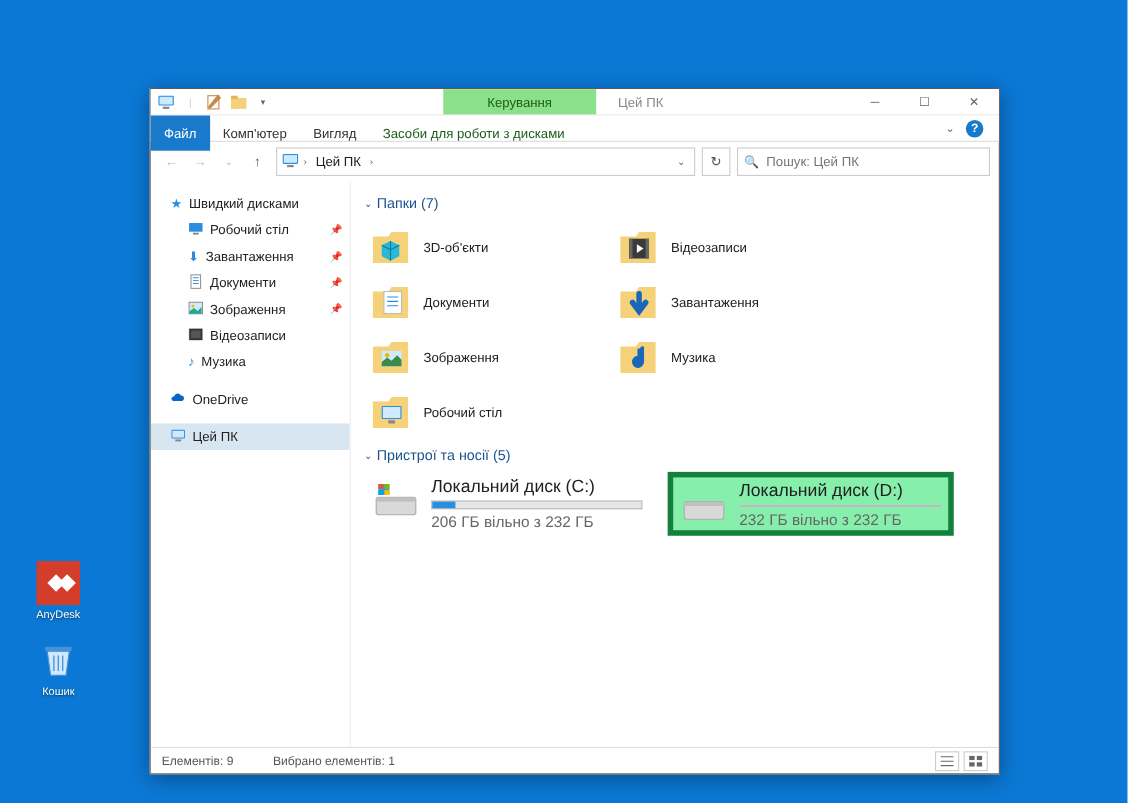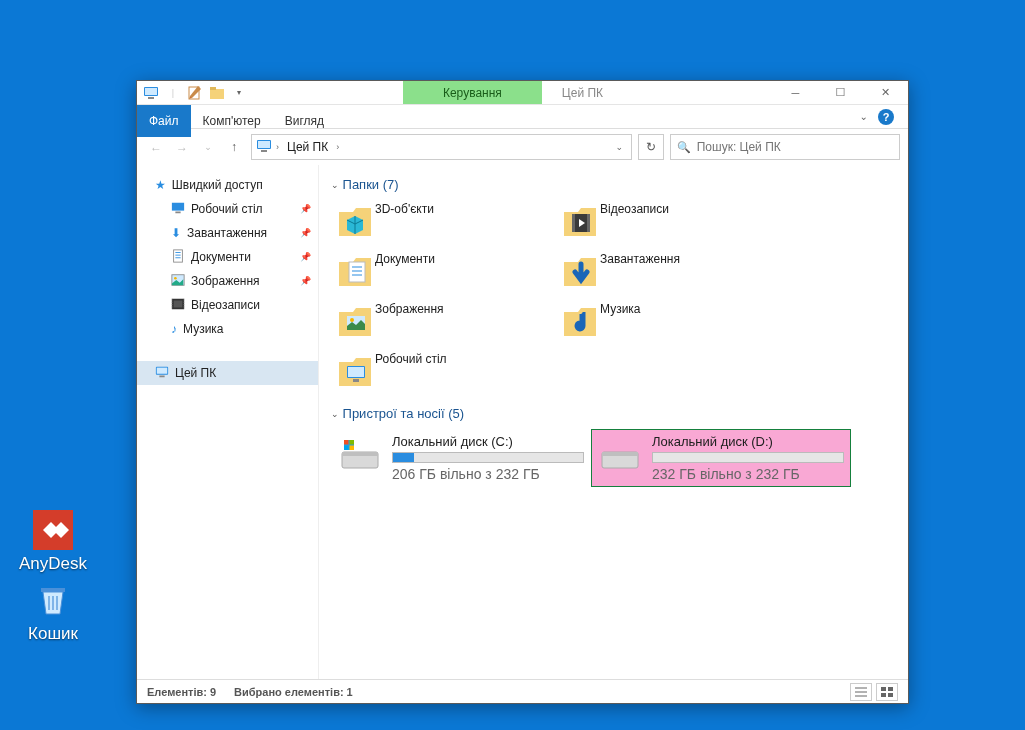--- a/index.html
+++ b/index.html
@@ -1,17 +1,17 @@
 <!DOCTYPE html>
 <html><head>
 <meta charset="utf-8">
 <style>
 * { box-sizing: border-box; margin: 0; padding: 0; font-family: "Segoe UI", Tahoma, sans-serif; }
 body { width: 1025px; height: 730px; background: #0b78d5; overflow: hidden; position: relative; font-size: 12px; color: #202020; }
-.desktop-icon { position: absolute; width: 70px; text-align: center; color: #fff; font-size: 17px; text-shadow: 0 1px 2px rgba(0,0,0,.6); cursor: pointer; }
+.desktop-icon { position: absolute; width: 70px; text-align: center; color: #fff; font-size: 10px; text-shadow: 0 1px 2px rgba(0,0,0,.6); cursor: pointer; }
 .desktop-icon .ic { width: 40px; height: 40px; margin: 0 auto 4px; }
 .window { position: absolute; left: 136px; top: 80px; width: 773px; height: 624px; background: #fff; border: 1px solid #5a5a5a; display: flex; flex-direction: column; box-shadow: 0 4px 18px rgba(0,0,0,.35); }
 .titlebar { height: 24px; background: #fff; display: flex; align-items: stretch; border-bottom: 1px solid #e5e5e5; }
 .qat { display: flex; align-items: center; padding: 0 6px; gap: 6px; }
 .qat .q { width: 16px; height: 16px; display:flex; align-items:center; justify-content:center; }
 .title-tab { margin-left: auto; padding: 0 40px; background: #8be08b; color: #1a5d1a; display: flex; align-items: center; font-size: 12px; height:100%;}
 .title-tab.context { background: #8be08b; border: none; }
 .title-plain { padding: 0 20px; color: #888; display:flex; align-items:center; }
 .win-controls { margin-left: auto; display: flex; }
 .win-btn { width: 45px; display: flex; align-items: center; justify-content: center; color: #666; font-size: 11px; cursor:pointer; }
@@ -36,33 +36,33 @@
 .sidebar { width:182px; border-right:1px solid #eee; padding:8px 0; overflow:auto; }
 .side-item { height:24px; display:flex; align-items:center; padding-left:18px; gap:6px; cursor:pointer; font-size:12px; color:#222; }
 .side-item.sub { padding-left:34px; }
 .side-item.selected { background:#d8e6f2; }
 .side-item .pin { margin-left:auto; margin-right:6px; color:#888; font-size:9px; }
 .side-gap { height:10px; }
 .content { flex:1; padding: 6px 12px; overflow:auto; }
 .group-head { display:flex; align-items:center; gap:4px; color:#1a5490; font-size:13px; margin:6px 0 8px; cursor:pointer; }
 .group-head .car { font-size:9px; color:#555;}
 .folders { display:flex; flex-wrap:wrap; }
-.folder-item { width:225px; height:50px; display:flex; align-items:flex-start; padding:2px 4px; cursor:pointer; }
+.folder-item { width:225px; height:50px; display:flex; align-items:center; gap:10px; padding:2px 4px; cursor:pointer; }
 .folder-ic { width:40px; height:40px; position:relative; }
 .folder-ic svg { width:100%; height:100%; }
 .drives { display:flex; flex-wrap:wrap; gap:10px 0; }
 .drive { width:260px; height:58px; display:flex; gap:10px; padding:4px 6px; border:1px solid transparent; cursor:pointer; }
-.drive.selected { border:1px solid #15803d; background:#f9a8d4; }
+.drive.selected { border:5px solid #15803d; background:#86efac;margin-left:16px; }
 .drive-ic { width:44px; height:44px; }
 .drive-info { flex:1; display:flex; flex-direction:column; gap:3px; }
-.drive-name { font-size:13px; }
+.drive-name { font-size:16px; }
 .drive-bar { height:12px; background:#e6e6e6; border:1px solid #bbb; position:relative; }
 .drive-fill { height:100%; background:#2a8de0; }
 .drive-free { font-size:14px; color:#666; }
-.status { height:24px; border-top:1px solid #ddd; display:flex; align-items:center; padding:0 10px; font-size:11px; color:#555; gap:18px;font-weight:bold; }
+.status { height:24px; border-top:1px solid #ddd; display:flex; align-items:center; padding:0 10px; font-size:11px; color:#555; gap:36px; }
 .status .right { margin-left:auto; display:flex; gap:4px; }
 .view-toggle { width:22px;height:18px;border:1px solid #ccc; display:flex;align-items:center;justify-content:center; cursor:pointer;}
 .ico { display:inline-block; }
 </style>
 </head>
 <body>
 
 <div class="desktop-icon" style="left:18px; top:510px;">
   <div class="ic">
     <svg viewBox="0 0 40 40">
@@ -125,20 +125,23 @@
 
   <div class="ribbon-tabs">
     <div class="ribbon-tab file">
         <span>Файл</span>
       </div>
     <div class="ribbon-tab">
         <span>Комп'ютер</span>
       </div>
     <div class="ribbon-tab">
         <span>Вигляд</span>
+      </div>
+    <div class="ribbon-tab context-tab">
+        <span>Засоби для роботи з дисками</span>
       </div>
     <div class="ribbon-right">
       <span style="color:#666;font-size:10px;cursor:pointer;">⌄</span>
       <span class="help-ic">?</span>
     </div>
   </div>
 
   <div class="nav">
     <div class="nav-arrows">
       <div class="nav-btn">←</div>
@@ -163,21 +166,21 @@
     <div class="search">
       <span style="font-size:11px;">🔍</span>
       <input type="text" placeholder="Пошук: Цей ПК" style="">
     </div>
   </div>
 
   <div class="body">
     <div class="sidebar">
       <div class="side-item">
         <span style="color:#2a8de0;">★</span>
-        <span>Швидкий доступ</span>
+        <span>Швидкий дисками</span>
       </div>
       <div class="side-item sub">
         <span><svg width="14" height="14" viewBox="0 0 16 16">
               <rect x="1" y="2" width="14" height="9" fill="#2a8de0"></rect>
               <rect x="5" y="12" width="6" height="2" fill="#888"></rect>
             </svg></span>
         <span>Робочий стіл</span>
         <span class="pin">📌</span>
       </div>
       <div class="side-item sub">
@@ -208,20 +211,26 @@
               <rect x="3" y="4" width="10" height="8" fill="#555"></rect>
               <path d="M1 2v12M15 2v12" stroke="#aaa" stroke-dasharray="1 1"></path>
             </svg></span>
         <span>Відеозаписи</span>
       </div>
       <div class="side-item sub">
         <span style="color:#2a8de0;">♪</span>
         <span>Музика</span>
       </div>
       <div class="side-gap"></div>
+      <div class="side-item">
+        <span><svg width="14" height="14" viewBox="0 0 16 16">
+              <path d="M4 11c-1.5 0-3-1-3-2.5S2.5 6 4 6c.3-1.7 1.8-3 3.5-3 1.5 0 2.8 1 3.3 2.3C12.5 5 14 6 14 8c0 1.7-1.3 3-3 3H4z" fill="#0a64c1"></path>
+            </svg></span>
+        <span>OneDrive</span>
+      </div>
       <div class="side-gap"></div>
       <div class="side-item selected">
         <span><svg width="14" height="14" viewBox="0 0 16 16">
               <rect x="1" y="2" width="14" height="9" rx="1" fill="#2a8de0"></rect>
               <rect x="2" y="3" width="12" height="7" fill="#cfeaff"></rect>
               <rect x="5" y="12" width="6" height="2" fill="#888"></rect>
             </svg></span>
         <span>Цей ПК</span>
       </div>
       <div class="side-gap"></div>

